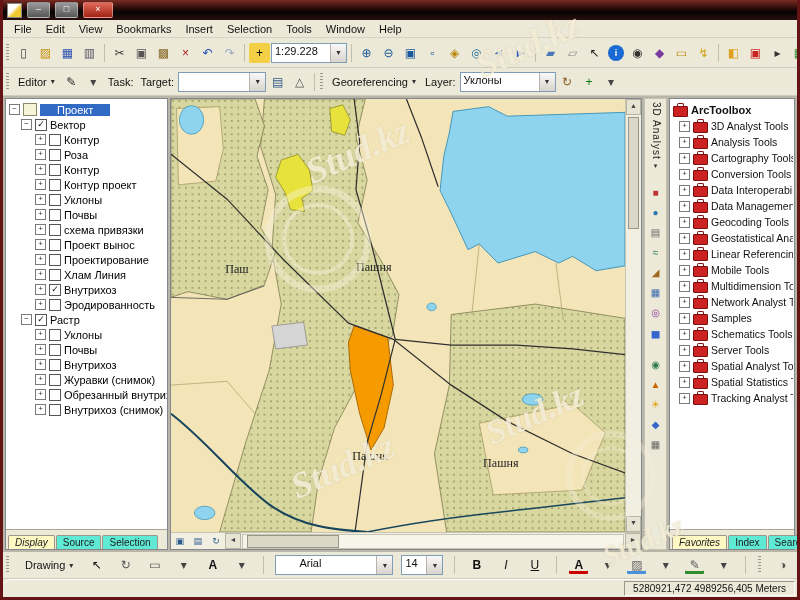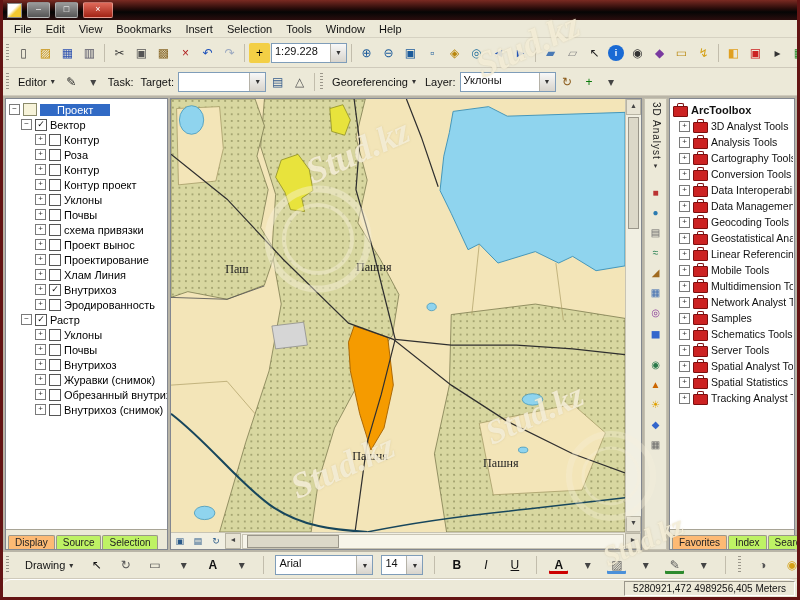--- a/index.html
+++ b/index.html
@@ -36,22 +36,22 @@
   #main{flex:1;min-height:0;display:flex;gap:2px;padding:2px;background:#b9b5a7;}
   .panel{background:#fff;border:1px solid #828790;box-sizing:border-box;}
   #toc-panel{width:163px;flex:none;display:flex;flex-direction:column;}
   #toc-tree{flex:1;overflow:hidden;padding:3px 0 0 3px;font-size:11px;}
   .trow{display:flex;align-items:center;height:15px;gap:3px;white-space:nowrap;}
   .exp{width:9px;height:9px;border:1px solid #7a7a7a;background:#fff;font-size:8px;line-height:7px;text-align:center;color:#333;flex:none;}
   .cb{width:10px;height:10px;border:1px solid #555;background:#fff;font-size:9px;line-height:9px;text-align:center;color:#111;flex:none;}
   .docicon{width:12px;height:11px;background:#f7f3d9;border:1px solid #8a8a6a;flex:none;}
   .sel{background:#316ac5;color:#fff;padding:0 17px;}
   .tabsbar{height:18px;flex:none;background:#ece9d8;border-top:1px solid #a8a496;display:flex;align-items:flex-end;gap:1px;padding:1px 2px 0;font-size:10px;}
-  .tab{padding:1px 6px;border:1px solid #9a978a;border-bottom:none;background:#bef264;border-radius:2px 2px 0 0;color:#222;}
-  .tab.active{background:#fdba74;}
+  .tab{padding:1px 6px;border:1px solid #9a978a;border-bottom:none;background:#5eead4;border-radius:2px 2px 0 0;color:#222;}
+  .tab.active{background:#fef9c3;font-style:italic;}
   
   #map-wrap{flex:1;min-width:0;display:flex;flex-direction:column;background:#fff;border:1px solid #828790;}
   #map-row{flex:1;min-height:0;display:flex;}
   #map-view{flex:1;position:relative;min-width:0;}
   #mapsvg{position:absolute;inset:0;width:100%;height:100%;}
   .vscroll{width:15px;flex:none;background:#f1efe2;border-left:1px solid #c8c4b4;display:flex;flex-direction:column;align-items:stretch;}
   .sbtn{height:14px;flex:none;background:#e8e4d4;border:1px solid #b8b4a4;font-size:7px;color:#444;text-align:center;line-height:12px;}
   .vthumb{margin:2px;height:110px;background:#dcd8c8;border:1px solid #9a968a;flex:none;}
   #map-bottom{height:16px;flex:none;display:flex;align-items:center;background:#f1efe2;border-top:1px solid #c8c4b4;}
   #map-bottom .tbi{width:16px;height:14px;font-size:9px;}
@@ -506,21 +506,21 @@
         <span>Drawing</span>
         <span class="arr">▾</span>
       </span>
       <span class="tbi" style="color: rgb(17, 17, 17);">↖</span>
       <span class="tbi" style="color: rgb(85, 85, 85);">↻</span>
       <span class="tbi" style="color: rgb(68, 68, 68);">▭</span>
       <span class="tbi" style="color: rgb(68, 68, 68);">▾</span>
       <span class="tbi" style="color: rgb(17, 17, 17); font-weight: bold;">A</span>
       <span class="tbi" style="color: rgb(68, 68, 68);">▾</span>
       <span class="tsep"></span>
-      <span class="combo" style="width: 96px;">
+      <span class="combo" style="width: 96px; padding-left: 20px;">
         <span class="ct">Arial</span>
         <span class="ca">▼</span>
       </span>
       <span class="combo" style="width: 40px;">
         <span class="ct">14</span>
         <span class="ca">▼</span>
       </span>
       <span class="tsep"></span>
       <span class="tbi" style="color: rgb(17, 17, 17); font-weight: bold;">B</span>
       <span class="tbi" style="color: rgb(17, 17, 17); font-style: italic;">I</span>

